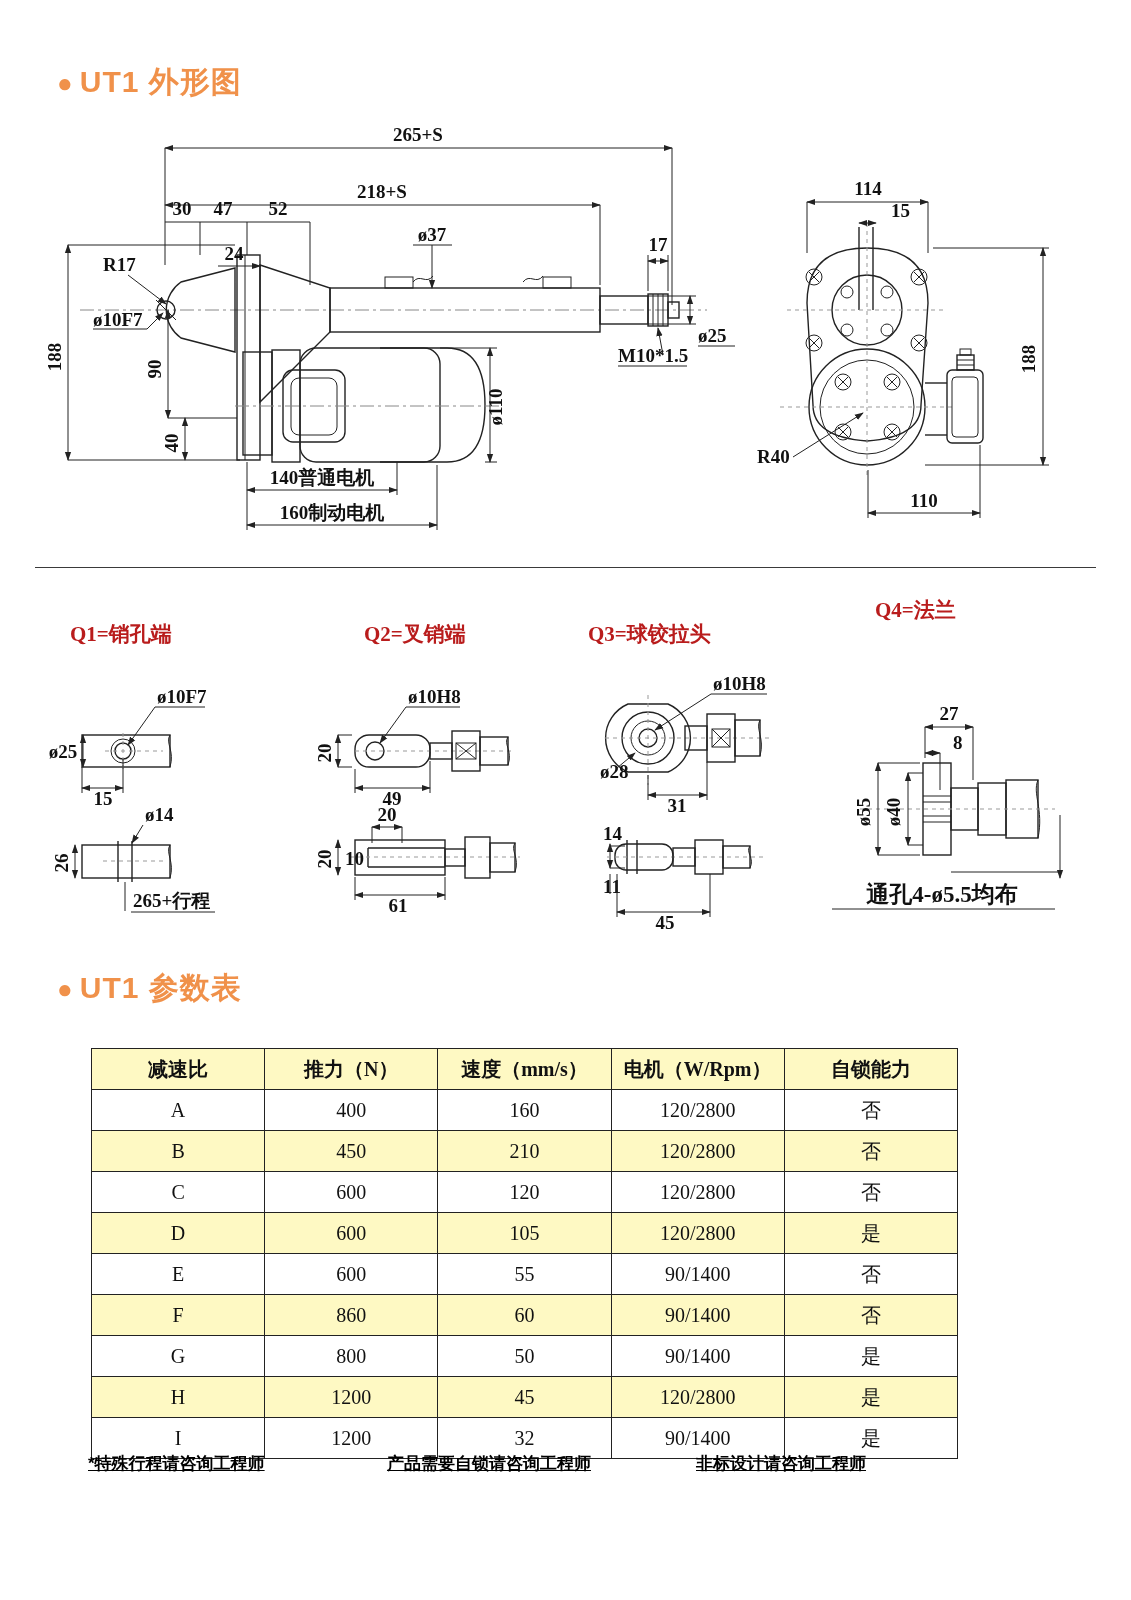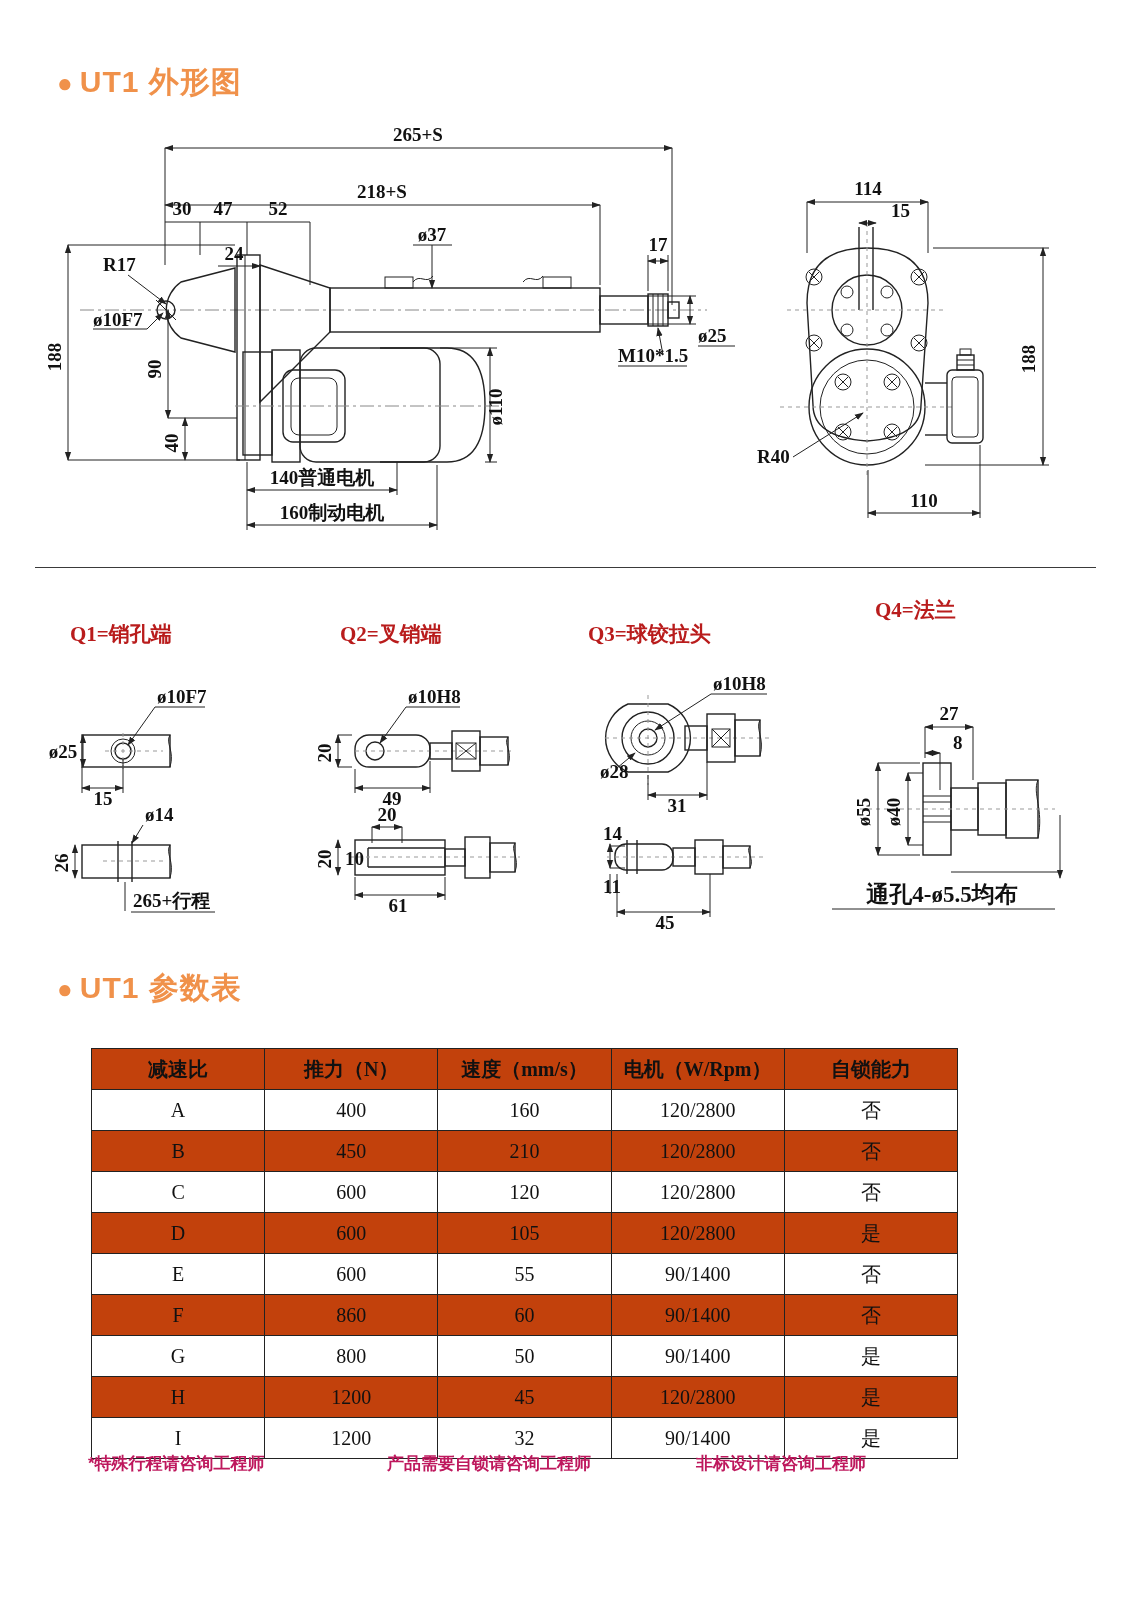--- a/index.html
+++ b/index.html
@@ -19,22 +19,22 @@
   .lnt{stroke:#222;stroke-width:1;fill:none;}
   .dl{stroke:#222;stroke-width:1;fill:none;}
   .ax{stroke:#888;stroke-width:1;fill:none;stroke-dasharray:14 4 3 4;}
   .axd{stroke:#999;stroke-width:1;fill:none;stroke-dasharray:4 4;}
   
   #ptable{position:absolute;left:91px;top:1048px;width:867px;border-collapse:collapse;
           table-layout:fixed;font-family:"Liberation Serif","DejaVu Serif",serif;}
   #ptable td,#ptable th{border:1.6px solid #222;height:40px;text-align:center;
           font-size:20px;font-weight:normal;color:#111;padding:0;}
   #ptable th{font-weight:bold;}
-  #ptable tr.alt td, #ptable tr.head th{background:#c2410c;}
-  .note{position:absolute;top:1452px;font-size:17px;color:#be185d;font-weight:bold;}
+  #ptable tr.alt td, #ptable tr.head th{background:#fef9c3;}
+  .note{position:absolute;top:1452px;font-size:17px;color:#000000;font-weight:bold;text-decoration:underline;}
 </style>
 </head>
 <body>
 
 <div id="page">
 
   <div class="sec-title" style="top:62px;">
     <span class="bullet">●</span>
     <span>UT1 外形图</span>
   </div>
@@ -221,21 +221,21 @@
       <line class="dl" x1="833" y1="408" x2="945" y2="408" marker-start="url(#arA)" marker-end="url(#arA)"></line>
       <line class="dl" x1="833" y1="365" x2="833" y2="413"></line>
       <line class="dl" x1="945" y1="340" x2="945" y2="413"></line>
       <text class="dim" x="889" y="402" text-anchor="middle">110</text>
     </g>
   </svg>
 
   <div class="divider" style="top:567px;"></div>
 
   <div class="qtitle" style="left:70px;top:620px;">Q1=销孔端</div>
-  <div class="qtitle" style="left:340px;top:620px;">Q2=叉销端</div>
+  <div class="qtitle" style="left:364px;top:620px;">Q2=叉销端</div>
   <div class="qtitle" style="left:588px;top:620px;">Q3=球铰拉头</div>
   <div class="qtitle" style="left:875px;top:596px;">Q4=法兰</div>
 
   <svg style="left:45px;top:655px;" width="250" height="290" viewBox="0 0 250 290">
     <defs>
         <marker id="arB" viewBox="0 0 10 10" refX="9" refY="5" markerWidth="9" markerHeight="9" orient="auto-start-reverse">
           <path d="M0,1.5 L10,5 L0,8.5 z" fill="#222"></path>
         </marker>
       </defs>
     <text class="dim" x="112" y="48">ø10F7</text>

